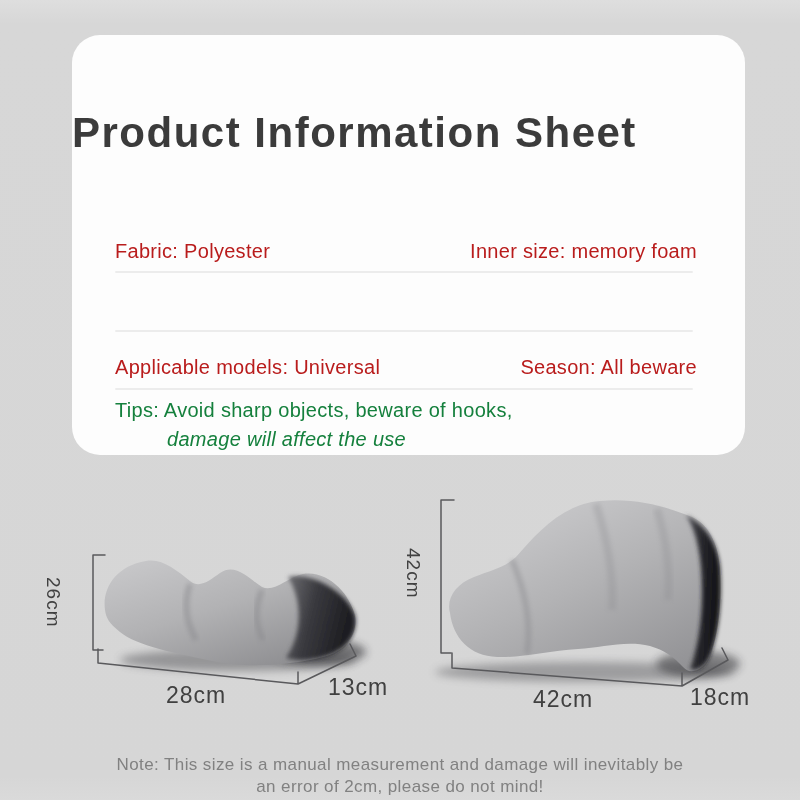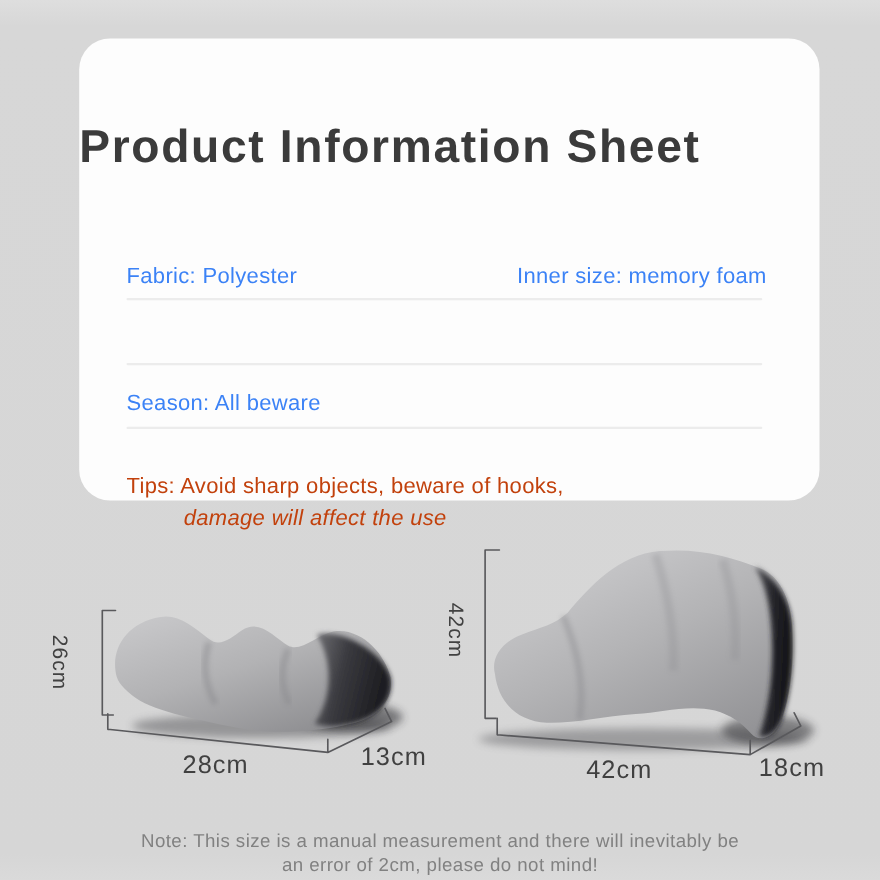--- a/index.html
+++ b/index.html
@@ -14,30 +14,30 @@
     background:#fdfdfd;border-radius:28px;
   }
   .card-title{
     position:absolute;left:0;top:74px;width:100%;margin:0;
     text-align:left;font-size:42px;font-weight:700;letter-spacing:1.5px;
     color:#3b3b3b;
   }
   .spec-row{
     position:absolute;left:43px;right:48px;height:26px;
     display:flex;justify-content:space-between;align-items:center;
-    font-size:20px;color:#3b82f6;letter-spacing:0.3px;white-space:nowrap;
+    font-size:20px;color:#b91c1c;letter-spacing:0.3px;white-space:nowrap;
   }
   .spec-row .cell{display:inline-block;}
   .divider{
     position:absolute;left:43px;width:578px;height:2px;
     background:#ececec;border-radius:1px;
   }
   .tips-block{
     position:absolute;left:43px;right:40px;
-    font-size:20px;color:#c2410c;letter-spacing:0.3px;line-height:22px;margin-top:32px;
+    font-size:20px;color:#15803d;letter-spacing:0.3px;line-height:22px;
   }
   .tips-line2{padding-left:52px;display:block;margin-top:7px;font-style:italic;}
   .dim-label{
     position:absolute;color:#404040;font-size:23px;letter-spacing:1px;
   }
   .dim-label.horiz{width:96px;text-align:center;}
   .dim-label.vert{
     writing-mode:vertical-rl;font-size:19px;letter-spacing:1px;color:#414141;
   }
   .note{
@@ -55,20 +55,21 @@
 
   <div class="spec-row" style="top:203px;">
     <span class="cell">Fabric: Polyester</span>
     <span class="cell">Inner size: memory foam</span>
   </div>
   <div class="divider" style="top:236px;"></div>
 
   <div class="divider" style="top:295px;"></div>
 
   <div class="spec-row" style="top:319px;">
+    <span class="cell">Applicable models: Universal</span>
     <span class="cell">Season: All beware</span>
   </div>
   <div class="divider" style="top:353px;"></div>
 
   <div class="tips-block" style="top:364px;">
     <span>Tips: Avoid sharp objects, beware of hooks,</span>
     <span class="tips-line2">damage will affect the use</span>
   </div>
 </section>
 
@@ -134,15 +135,15 @@
 </svg>
 
 <span class="dim-label vert" style="left:42px;top:577px;">26cm</span>
 <span class="dim-label horiz" style="left:148px;top:682px;">28cm</span>
 <span class="dim-label horiz" style="left:310px;top:674px;">13cm</span>
 <span class="dim-label vert" style="left:402px;top:548px;">42cm</span>
 <span class="dim-label horiz" style="left:515px;top:686px;">42cm</span>
 <span class="dim-label horiz" style="left:672px;top:684px;">18cm</span>
 
 <div class="note">
-  <div>Note: This size is a manual measurement and there will inevitably be</div>
+  <div>Note: This size is a manual measurement and damage will inevitably be</div>
   <div>an error of 2cm, please do not mind!</div>
 </div>
 
 </body></html>

